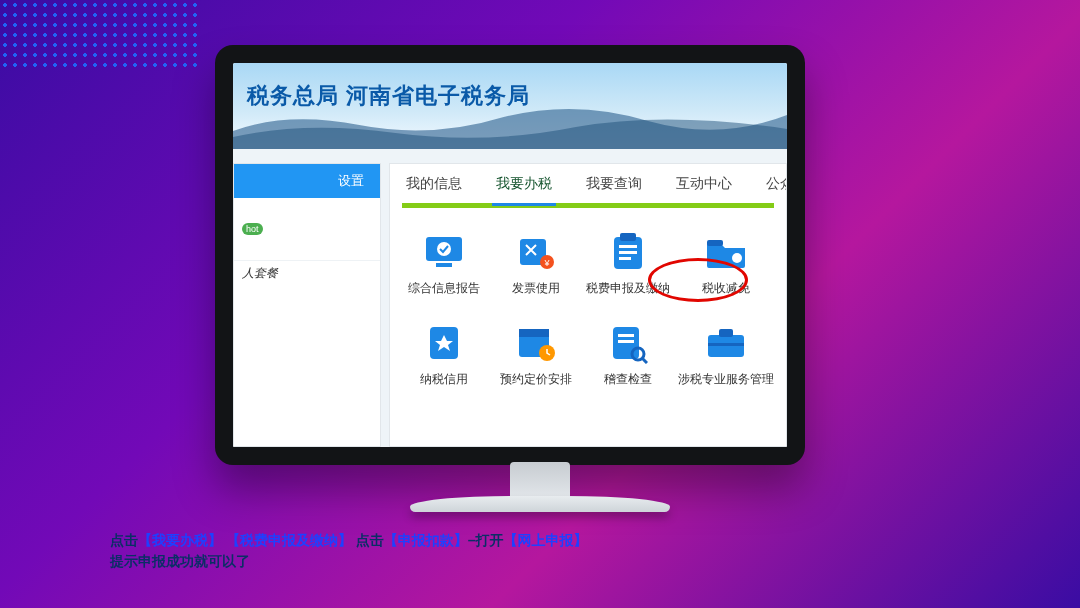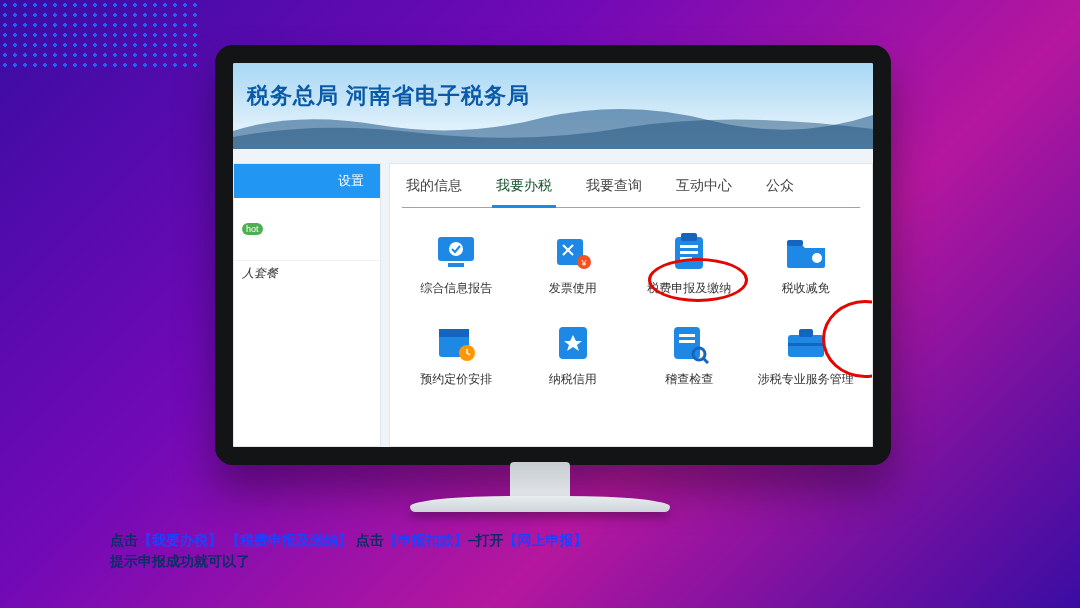--- a/index.html
+++ b/index.html
@@ -10,21 +10,21 @@
   }
   
   .dots {
     position: absolute; top: 0; left: 0; width: 200px; height: 70px;
     background-image: radial-gradient(#1e6cff 2px, transparent 2px);
     background-size: 10px 10px;
     opacity: 0.9;
   }
   
   .monitor {
-    position: absolute; left: 215px; top: 45px; width: 676px; height: 420px;
+    position: absolute; left: 215px; top: 45px; width: 590px; height: 420px;
     background: #121416; border-radius: 18px; padding: 18px;
     box-shadow: 0 25px 40px rgba(0,0,0,0.35);
   }
   .screen {
     width: 100%; height: 100%; background: #fff; border-radius: 2px; overflow: hidden; position: relative;
   }
   .stand-neck {
     position: absolute; left: 50%; top: 462px; transform: translateX(-50%);
     width: 60px; height: 36px; background: linear-gradient(#c7ccd1,#e2e6ea); border-radius: 4px 4px 0 0;
   }
@@ -58,21 +58,21 @@
   }
   .sidebar .hot {
     padding: 10px 8px; display:flex; align-items:center; gap:4px;
   }
   .hot-badge { background:#4caf50; color:#fff; font-size:9px; padding:1px 4px; border-radius:6px; }
   .sidebar .item { padding: 4px 8px; border-top: 1px solid #eef2f5; white-space: nowrap; overflow:hidden;font-style:italic; }
   .main {
     flex: 1; background: #fff; margin: 14px 0 0 0; border: 1px solid #e1e6ea; padding: 0 12px 8px 12px; overflow:hidden;
   }
   .tabs {
-    display: flex; gap: 34px; border-bottom: 1px solid #84cc16; height: 44px; align-items: center; font-size: 14px; color: #444;
+    display: flex; gap: 34px; border-bottom: 5px solid #84cc16; height: 44px; align-items: center; font-size: 14px; color: #444;
     padding-left: 4px;
   }
   .tab { position: relative; cursor: pointer; white-space:nowrap; }
   .tab.active { color: #14532d; }
   .tab.active::after {
     content:""; position:absolute; left:-4px; right:-4px; bottom:-13px; height:3px; background:#1e88e5;
   }
   .grid {
     display: grid; grid-template-columns: repeat(4, 1fr); row-gap: 26px; column-gap: 8px;
     padding-top: 24px;
@@ -171,37 +171,37 @@
                   <path d="M4 10 h14 l4 4 h20 v18 a2 2 0 0 1 -2 2 H6 a2 2 0 0 1 -2 -2 Z" fill="#1e88e5"></path>
                   <rect x="4" y="6" width="16" height="6" rx="2" fill="#1565c0"></rect>
                   <circle cx="34" cy="24" r="5" fill="#fff"></circle>
                 </svg>
             </span>
             <span class="lbl">税收减免</span>
           </div>
 
           <div class="cell">
             <span class="ic">
+              <svg width="38" height="40" viewBox="0 0 38 40">
+                  <rect x="5" y="4" width="28" height="32" rx="4" fill="#1e88e5"></rect>
+                  <polygon points="19,12 22,18 28,18 23,22 25,28 19,24 13,28 15,22 10,18 16,18" fill="#fff"></polygon>
+                </svg>
+            </span>
+            <span class="lbl">纳税信用</span>
+          </div>
+          <div class="cell">
+            <span class="ic">
               <svg width="42" height="40" viewBox="0 0 42 40">
                   <rect x="4" y="6" width="30" height="28" rx="3" fill="#1e88e5"></rect>
                   <rect x="4" y="6" width="30" height="8" fill="#1565c0"></rect>
                   <circle cx="32" cy="30" r="8" fill="#ff9800"></circle>
                   <path d="M32 26 v4 l3 2" stroke="#fff" stroke-width="1.5" fill="none"></path>
                 </svg>
             </span>
             <span class="lbl">预约定价安排</span>
-          </div>
-          <div class="cell">
-            <span class="ic">
-              <svg width="38" height="40" viewBox="0 0 38 40">
-                  <rect x="5" y="4" width="28" height="32" rx="4" fill="#1e88e5"></rect>
-                  <polygon points="19,12 22,18 28,18 23,22 25,28 19,24 13,28 15,22 10,18 16,18" fill="#fff"></polygon>
-                </svg>
-            </span>
-            <span class="lbl">纳税信用</span>
           </div>
           <div class="cell">
             <span class="ic">
               <svg width="40" height="42" viewBox="0 0 40 42">
                   <rect x="5" y="5" width="26" height="32" rx="4" fill="#1e88e5"></rect>
                   <rect x="10" y="12" width="16" height="3" fill="#fff"></rect>
                   <rect x="10" y="18" width="16" height="3" fill="#fff"></rect>
                   <circle cx="30" cy="32" r="6" fill="none" stroke="#1565c0" stroke-width="3"></circle>
                   <line x1="34" y1="36" x2="39" y2="41" stroke="#1565c0" stroke-width="3"></line>
                 </svg>

